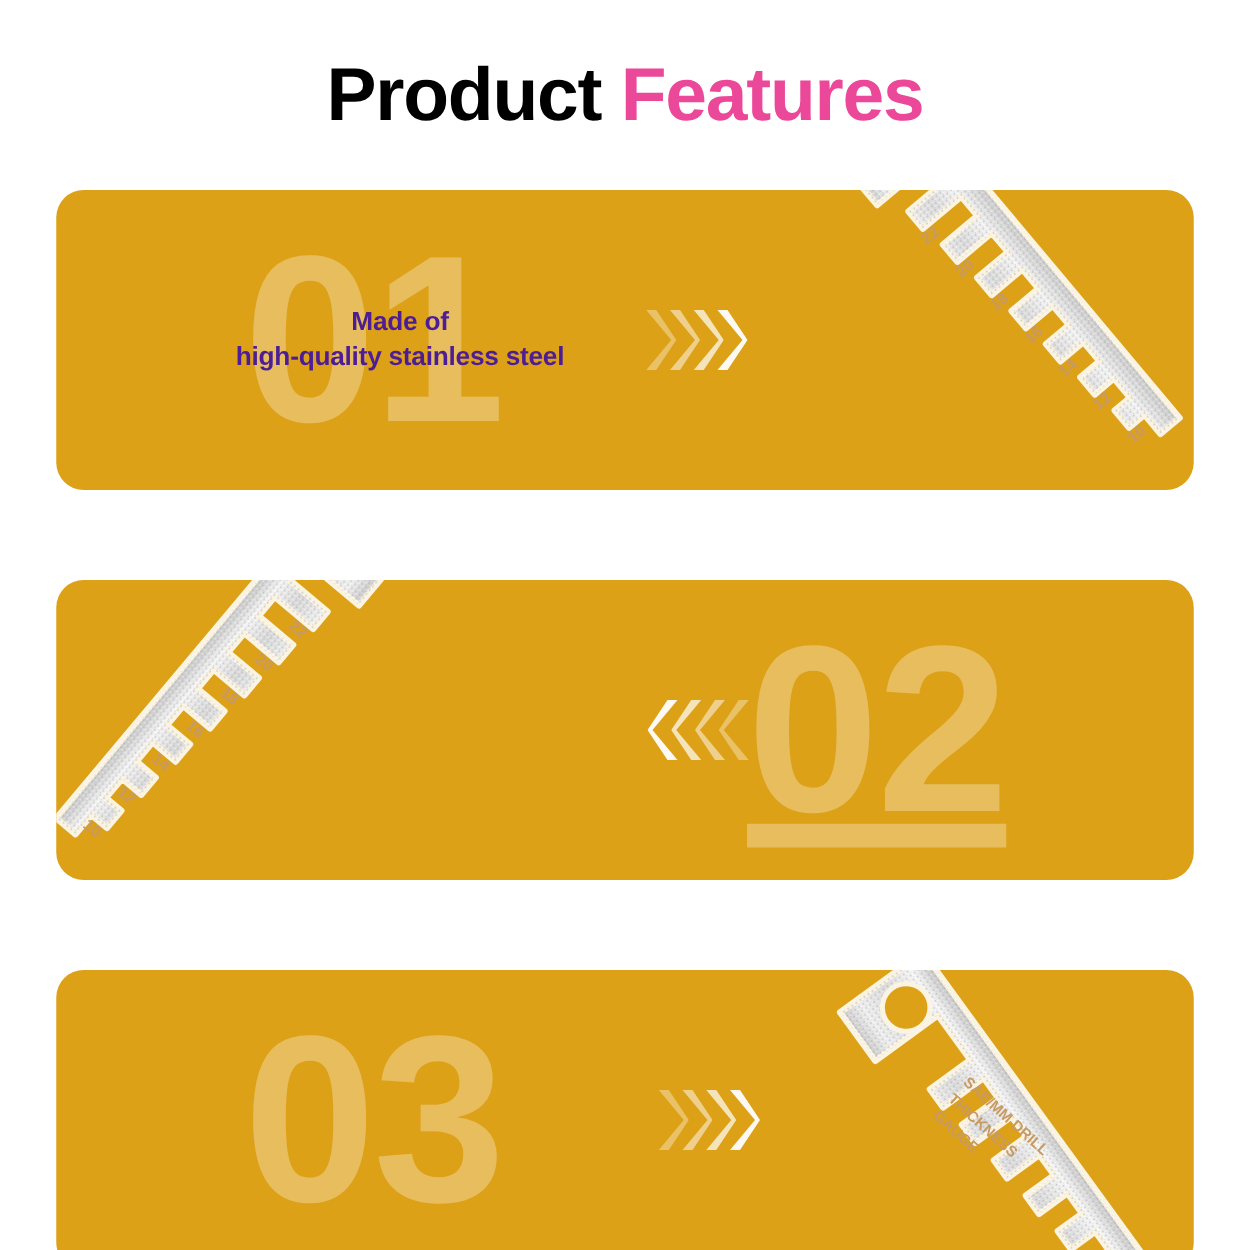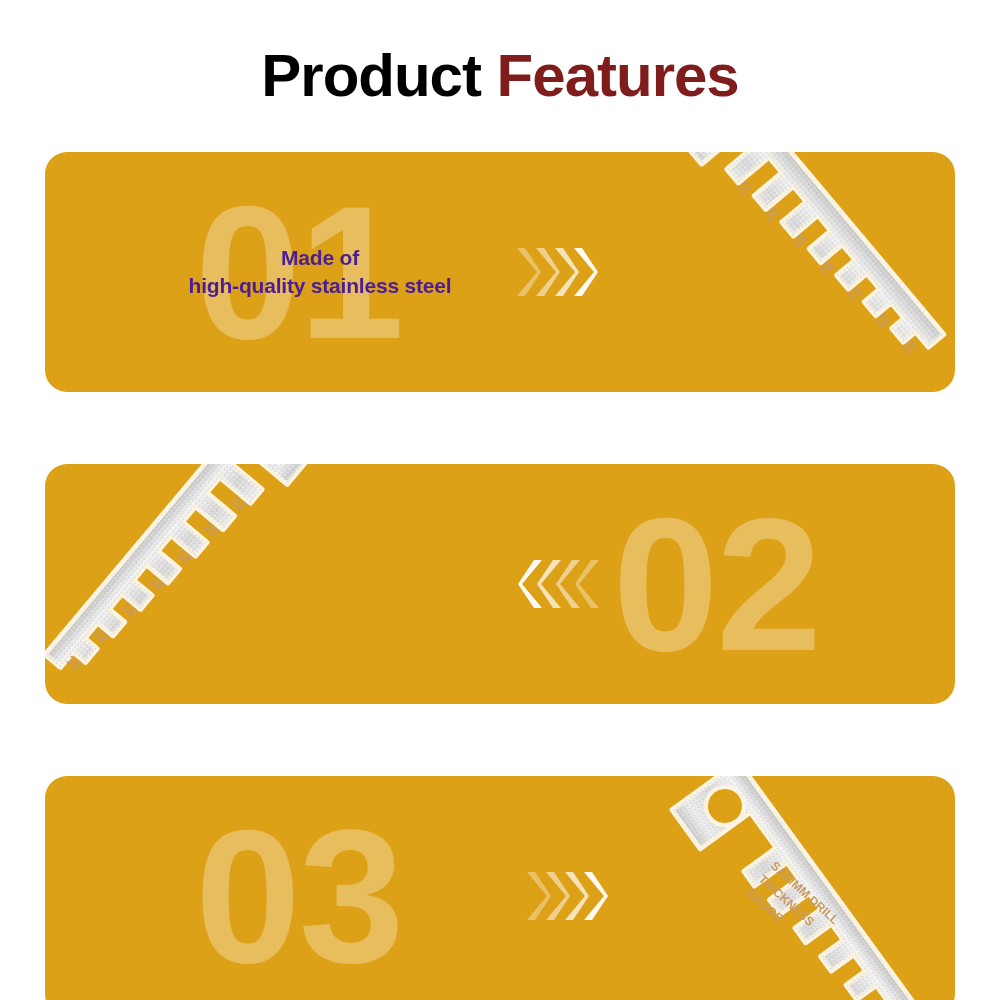--- a/index.html
+++ b/index.html
@@ -24,21 +24,21 @@
     justify-content: center;
   }
   .page-title {
     font-size: 60px;
     font-weight: bold;
     letter-spacing: -1px;
     line-height: 1;
     white-space: nowrap;
   }
   .title-primary { color: #000000; }
-  .title-accent  { color: #7f1d1d; }
+  .title-accent  { color: #ec4899; }
 
   
   .cards {
     position: relative;
     padding: 0 45px;
     display: flex;
     flex-direction: column;
     gap: 72px;
   }
   .feature-card {
@@ -57,21 +57,21 @@
     font-size: 190px;
     font-weight: bold;
     line-height: 1;
     letter-spacing: -2px;
     color: #FFFFFF;
     opacity: 0.30;
     user-select: none;
     pointer-events: none;
   }
   .num-left  { left: 150px; }
-  .num-right { right: 135px; }
+  .num-right { right: 150px; text-decoration: underline; }
 
   
   .caption {
     position: absolute;
     top: 50%;
     transform: translateY(-50%);
     color: #4c1d95;
     font-size: 21px;
     font-weight: bold;
     line-height: 1.35;

